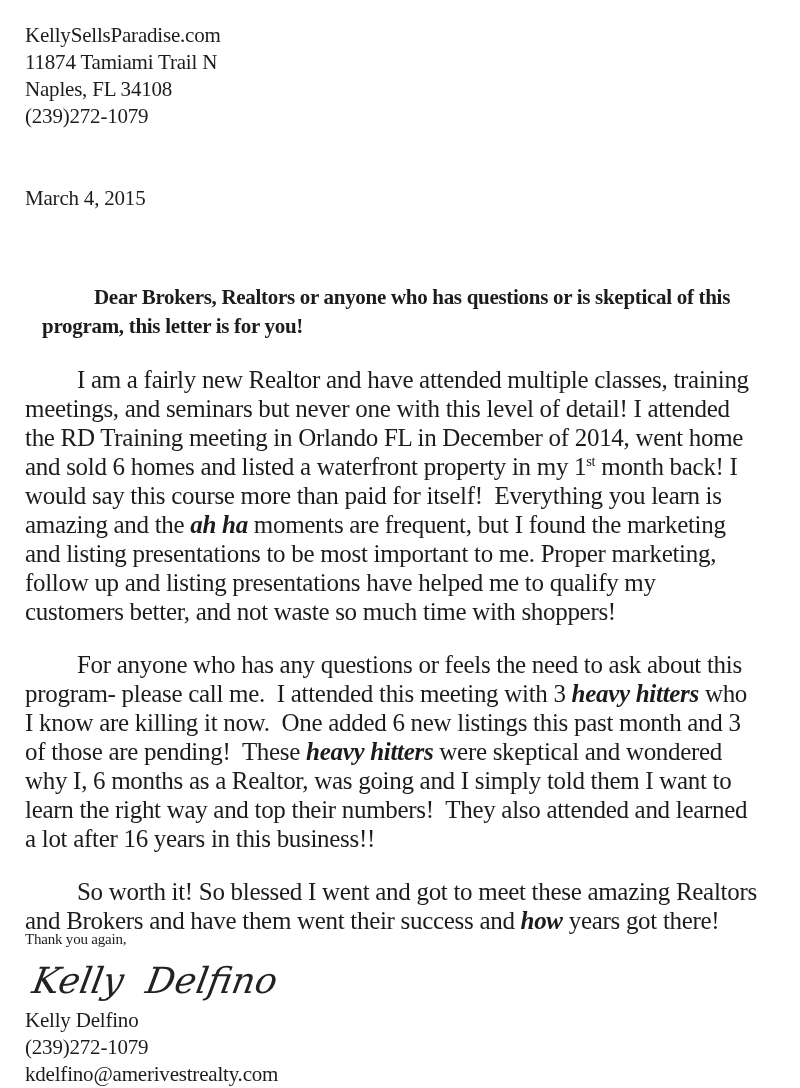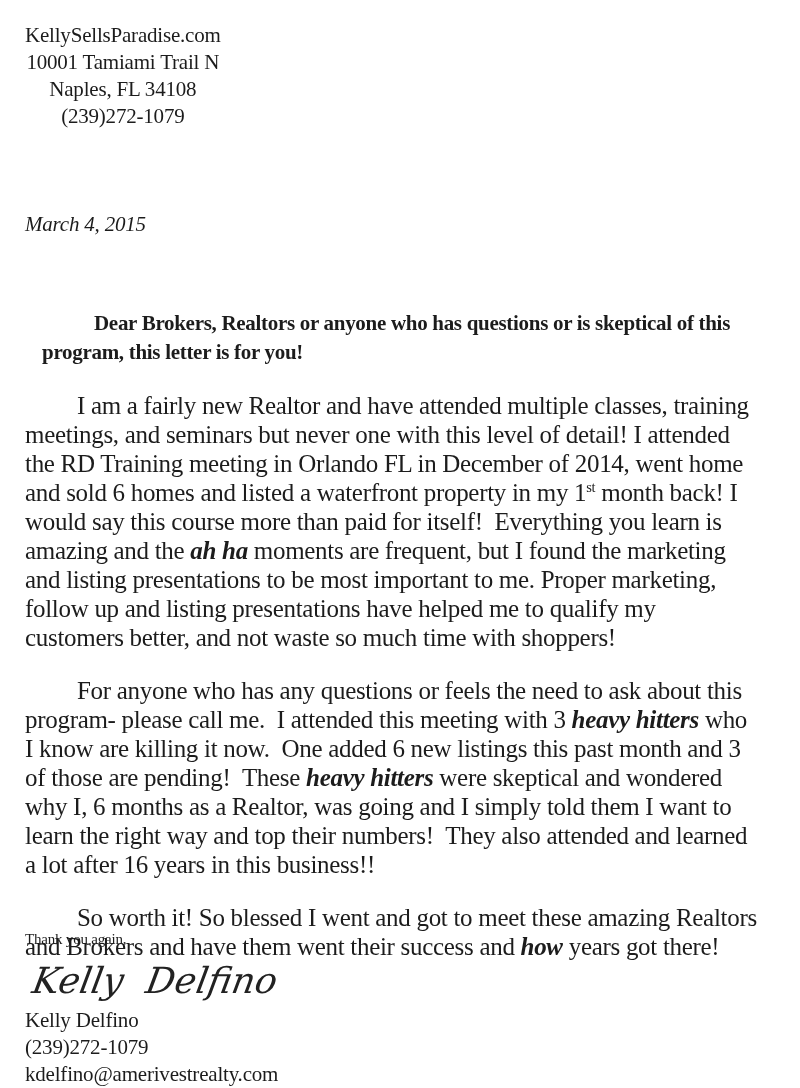--- a/index.html
+++ b/index.html
@@ -5,22 +5,22 @@
   html, body { margin: 0; padding: 0; background: #ffffff; }
   .page {
     width: 800px; height: 1088px; box-sizing: border-box;
     background: #ffffff; color: #1c1c1c;
     font-family: "Liberation Serif", serif;
     padding: 0 28px 0 25px; position: relative; overflow: hidden;
   }
   .letterhead { display: flex; justify-content: space-between; align-items: flex-start; padding-top: 10px; height: 118px; }
   .logo { width: 200px; height: 112px; }
   .logo svg { width: 200px; height: 112px; display: block; }
-  .contact { text-align: center; font-size: 21px; line-height: 27px; padding-top: 12px; letter-spacing: -0.2px; }
-  .date-line { margin-top: 84px; font-size: 21px; letter-spacing: -0.2px; font-style: italic; }
+  .contact { text-align: left; font-size: 21px; line-height: 27px; padding-top: 12px; letter-spacing: -0.2px; }
+  .date-line { margin-top: 58px; font-size: 21px; letter-spacing: -0.2px; }
   .salutation {
     margin: 72px 0 0 17px; font-weight: bold; font-size: 21px; line-height: 29px;
     text-indent: 52px; letter-spacing: -0.3px; white-space: pre-wrap;
   }
   .para {
     margin: 24px 12px 0 0; font-size: 25px; line-height: 29px;
     text-indent: 52px; letter-spacing: -0.3px; white-space: pre-wrap;
   }
   .para .bi, .bi { font-weight: bold; font-style: italic; }
   .para sup { font-size: 0.58em; vertical-align: super; line-height: 0; }
@@ -34,21 +34,21 @@
   .signer { font-size: 21px; line-height: 27px; letter-spacing: -0.2px; }
 </style>
 </head>
 <body>
 
 <div class="page">
 
   <header class="letterhead">
     <div class="contact">
       <div>KellySellsParadise.com</div>
-      <div>10001 Tamiami Trail N</div>
+      <div>11874 Tamiami Trail N</div>
       <div>Naples, FL 34108</div>
       <div>(239)272-1079</div>
     </div>
   </header>
 
   <div class="date-line">March 4, 2015</div>
 
   <p class="salutation">Dear Brokers, Realtors or anyone who has questions or is skeptical of this program, this letter is for you!</p>
 
   <div id="paragraphs">

